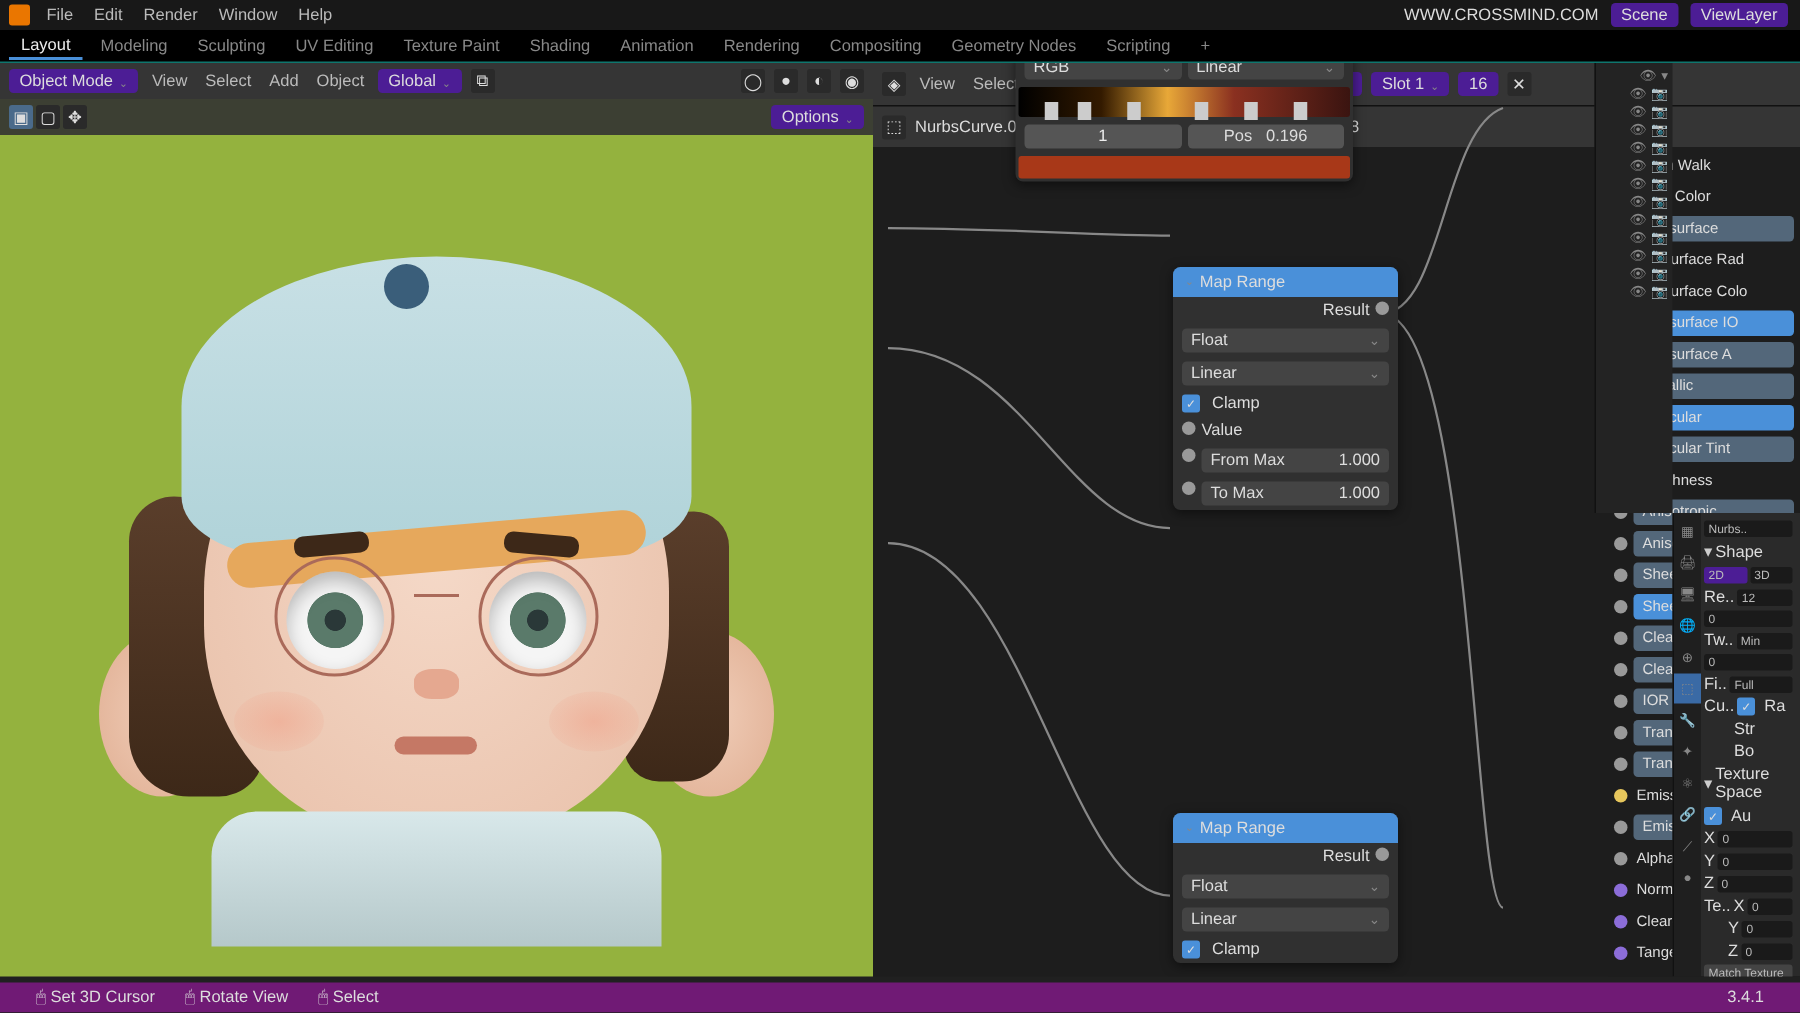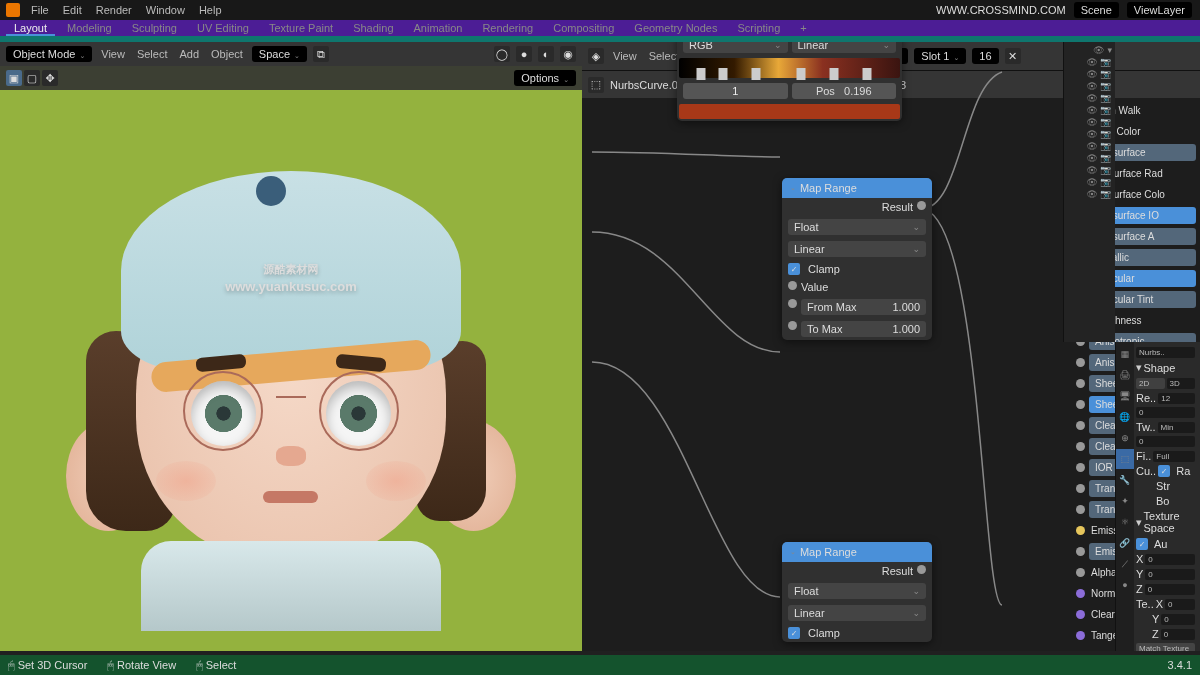--- a/index.html
+++ b/index.html
@@ -1,24 +1,24 @@
 <!DOCTYPE html>
 <html><head>
 <meta charset="utf-8">
 <style>
 *{margin:0;padding:0;box-sizing:border-box;font-family:-apple-system,BlinkMacSystemFont,"Segoe UI",sans-serif;font-size:11px;color:#ddd}
 body{width:1200px;height:675px;background:#202020;overflow:hidden;position:relative}
 .topbar{height:20px;background:#181818;display:flex;align-items:center;padding:0 6px;gap:8px}
 .topbar .logo{width:14px;height:14px;background:#ea7600;border-radius:2px}
 .menu-item{color:#bbb;padding:0 3px;cursor:pointer}
-.tabs-row{height:22px;background:#4c1d95;display:flex;padding:0 6px;gap:4px;border-bottom:6px solid #0f766e}
+.tabs-row{height:22px;background:#000000;display:flex;align-items:center;padding:0 6px;gap:4px;border-bottom:1px solid #0f766e}
 .tab{padding:2px 8px;color:#888;cursor:pointer}
 .tab.active{color:#eee;border-bottom:2px solid #4a90d9}
 .header-row{height:24px;background:#353535;display:flex;align-items:center;padding:0 6px;gap:6px}
-.hdr-dd{background:#000000;padding:2px 7px;border-radius:3px;display:flex;align-items:flex-end;gap:4px;cursor:pointer}
+.hdr-dd{background:#4c1d95;padding:2px 7px;border-radius:3px;display:flex;align-items:flex-end;gap:4px;cursor:pointer}
 .chev{font-size:7px;color:#888}
 .icon-box{width:16px;height:16px;background:#2a2a2a;border-radius:2px;display:inline-flex;align-items:center;justify-content:center;cursor:pointer}
 .main{display:flex;height:609px}
 .viewport{width:582px;position:relative;background:#94b23e;overflow:hidden}
 .vp-header{position:absolute;top:0;left:0;right:0;height:28px;background:rgba(50,50,50,0.9);display:flex;align-items:center;justify-content:space-between;padding:0 6px}
 .character{position:absolute;top:28px;left:0;right:0;bottom:0;display:flex;justify-content:center;align-items:center}
 .char-head{width:380px;height:400px;position:relative;margin-top:20px}
 .face{width:310px;height:320px;background:radial-gradient(ellipse at 50% 40%,#f5d9c8,#e8bfa8);border-radius:48% 48% 45% 45%;position:absolute;left:35px;top:70px}
 .cap{width:340px;height:200px;background:linear-gradient(180deg,#c8e0e5,#b0d3d9);border-radius:50% 50% 20% 20%;position:absolute;left:20px;top:0}
 .cap-brim{width:280px;height:30px;background:#e6a85c;border-radius:20px;position:absolute;left:50px;top:180px;transform:rotate(-5deg)}
@@ -68,21 +68,21 @@
 .prop-hdr{display:flex;align-items:center;gap:2px;padding:2px;color:#ccc}
 .prop-row{display:flex;align-items:center;gap:2px;padding:1px 2px;margin-top:1px}
 .prop-f{background:#1a1a1a;border-radius:2px;padding:1px 3px;flex:1;font-size:8px;color:#bbb}
 .outliner{position:absolute;right:85px;top:0;width:52px;height:300px;background:#232323;border-left:1px solid #111;padding:2px;overflow:hidden}
 .ol-row{display:flex;gap:3px;padding:1px;align-items:center;justify-content:flex-end}
 .ol-icon{color:#888;font-size:9px;cursor:pointer}
 .gradient-preview{height:20px;background:linear-gradient(90deg,#000,#331a00 25%,#e8a838 45%,#8a3020 65%,#3a1410);border-radius:2px;margin:2px;position:relative}
 .grad-stop{width:9px;height:12px;background:#ccc;position:absolute;bottom:-2px;transform:translateX(-50%)}
 .links{position:absolute;top:0;left:0;width:100%;height:100%;pointer-events:none}
 .top-right{position:absolute;right:8px;top:2px;color:#ccc;font-size:10px;display:flex;align-items:center;gap:8px}
-.statusbar{position:absolute;bottom:0;left:0;right:0;height:20px;background:#14532d;display:flex;align-items:center;padding:0 8px;gap:20px;color:#888;font-size:10px}
+.statusbar{position:absolute;bottom:0;left:0;right:0;height:20px;background:#701a75;display:flex;align-items:center;padding:0 24px;gap:20px;color:#888;font-size:10px}
 .color-strip{height:15px;background:#a83818;margin:2px;border-radius:2px}
 </style>
 </head>
 <body>
 
 <div class="topbar">
   <span class="logo"></span>
   <span class="menu-item">File</span>
   <span class="menu-item">Edit</span>
   <span class="menu-item">Render</span>
@@ -119,21 +119,21 @@
     <div class="header-row" style="position:absolute;top:0;left:0;right:0;z-index:5">
       <span class="hdr-dd">
           <span>Object Mode</span>
           <span class="chev">⌄</span>
         </span>
       <span class="menu-item">View</span>
       <span class="menu-item">Select</span>
       <span class="menu-item">Add</span>
       <span class="menu-item">Object</span>
       <span class="hdr-dd">
-          <span>Space</span>
+          <span>Global</span>
           <span class="chev">⌄</span>
         </span>
       <span class="icon-box">⧉</span>
       <span style="flex:1"></span>
       <span class="icon-box">◯</span>
       <span class="icon-box">●</span>
       <span class="icon-box">◐</span>
       <span class="icon-box">◉</span>
     </div>
     <div class="vp-header" style="top:24px;height:24px">
@@ -164,24 +164,20 @@
         <div class="eye eye-l"></div>
           <div class="eye eye-r"></div>
         <div class="glass glass-l"></div>
           <div class="glass glass-r"></div>
           <div class="glass-bridge"></div>
         <div class="nose"></div>
           <div class="mouth"></div>
         <div class="body"></div>
       </div>
     </div>
-    <div class="watermark">
-      <div>源酷素材网</div>
-      <div class="sub">www.yuankusuc.com</div>
-    </div>
   </div>
 
   <div class="node-editor">
     <div class="ne-header">
       <span class="icon-box">◈</span>
       <span class="menu-item">View</span>
       <span class="menu-item">Select</span>
       <span class="menu-item">Add</span>
       <span class="menu-item">Node</span>
       <span class="chk">✓</span>
@@ -473,21 +469,21 @@
         <div class="pt">🔗</div>
         <div class="pt">⟋</div>
         <div class="pt">●</div>
       </div>
       <div class="props-content">
         <div class="prop-row">
             <span class="prop-f">Nurbs..</span>
           </div>
         <div class="prop-hdr">▾ <span>Shape</span></div>
         <div class="prop-row">
-            <span class="prop-f" style="background:#404040">2D</span>
+            <span class="prop-f" style="background:#4c1d95">2D</span>
             <span class="prop-f">3D</span>
           </div>
         <div class="prop-row">
             <span>Re..</span>
             <span class="prop-f">12</span>
           </div>
         <div class="prop-row">
             <span class="prop-f">0</span>
           </div>
         <div class="prop-row">

